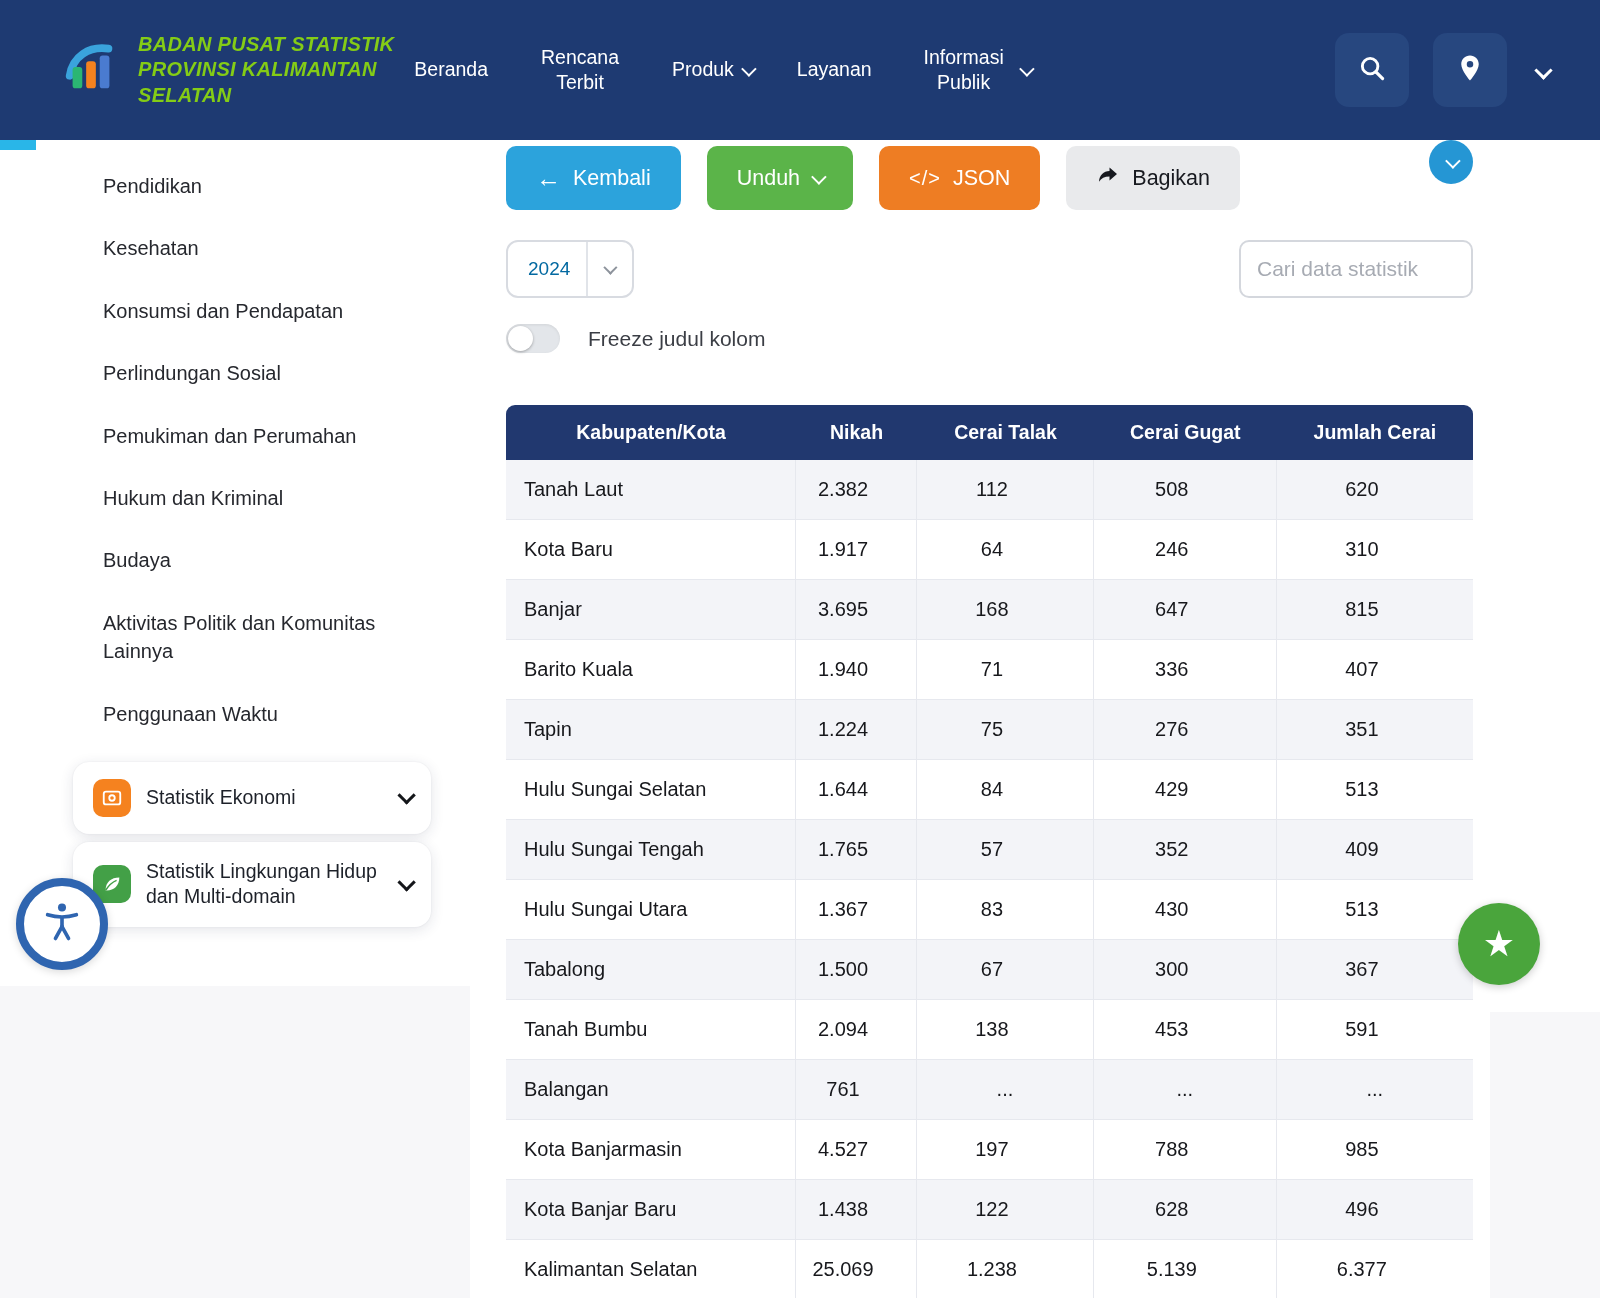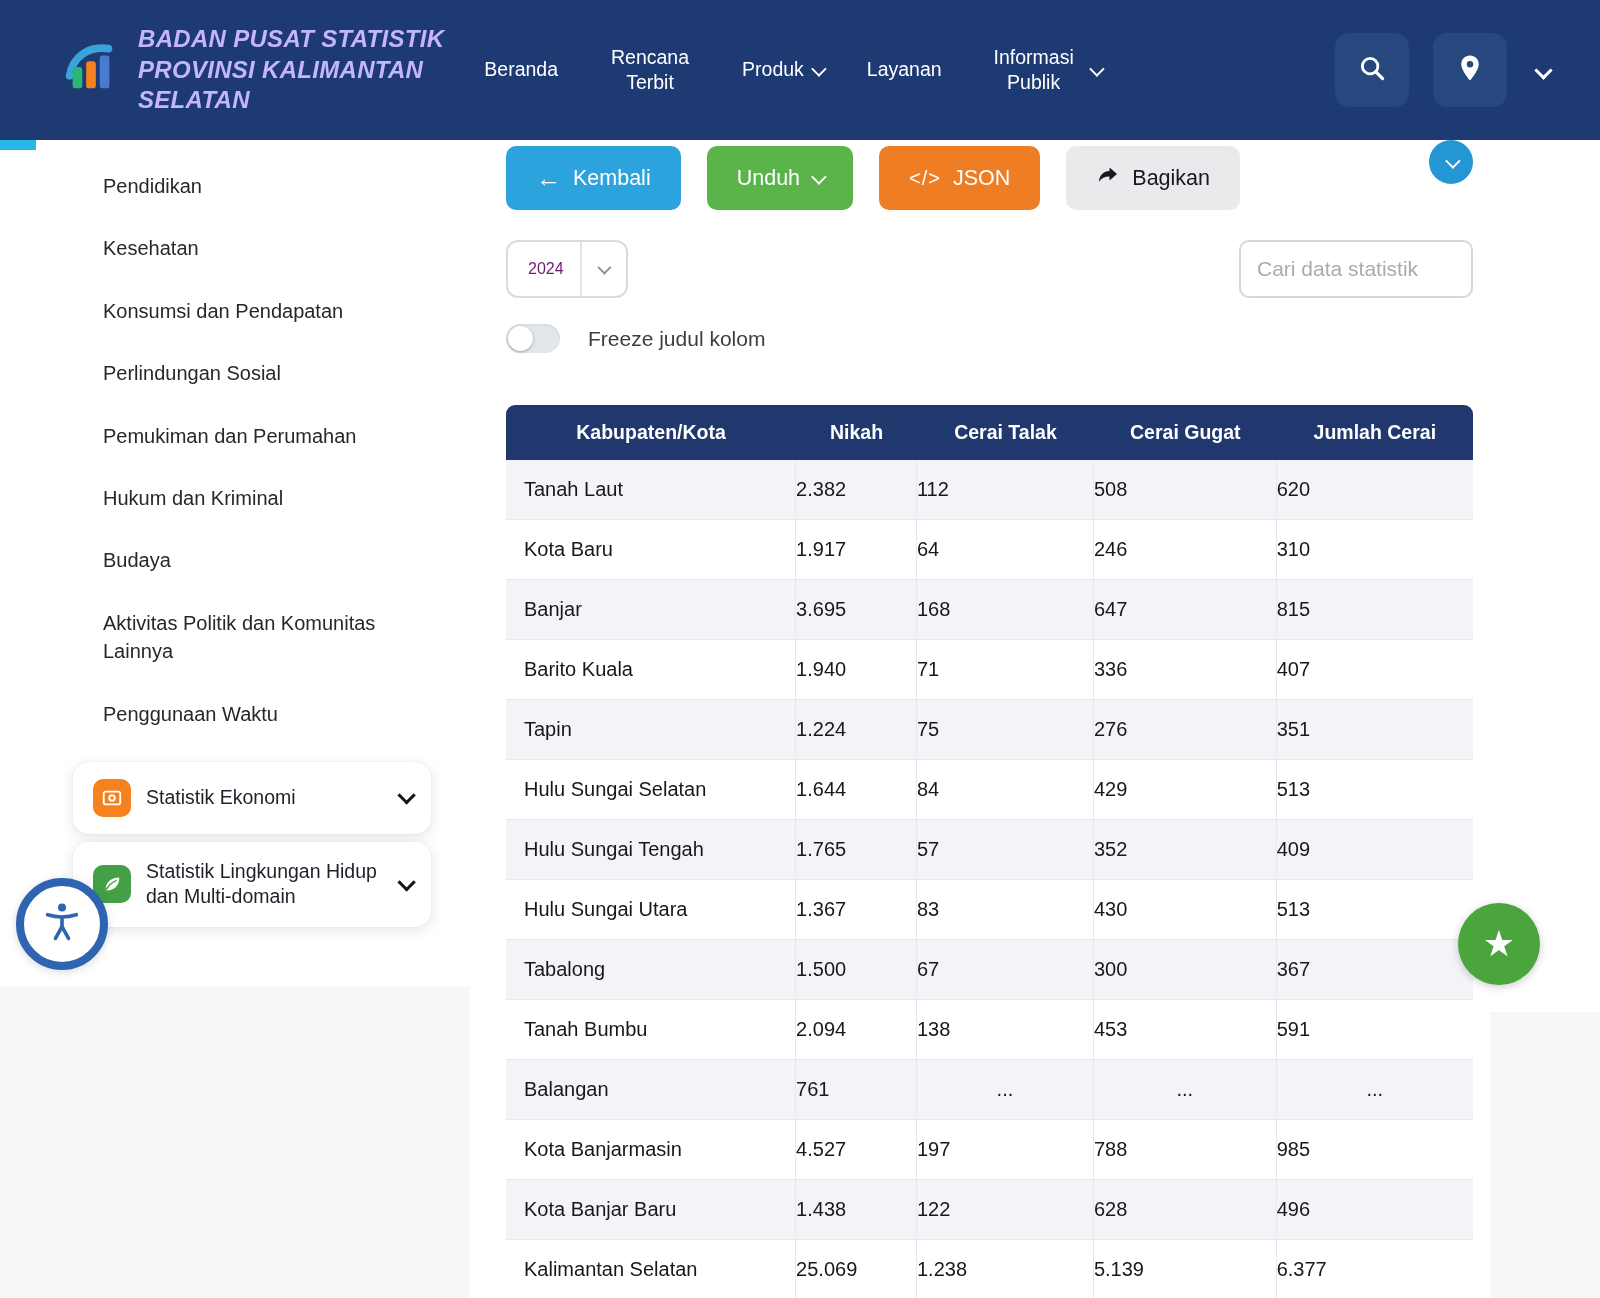--- a/index.html
+++ b/index.html
@@ -3,23 +3,23 @@
 <meta charset="utf-8">
 <style>
   *{box-sizing:border-box;margin:0;padding:0}
   html,body{width:1600px;height:1298px}
   body{position:relative;overflow:hidden;background:#ffffff;font-family:"Liberation Sans",sans-serif}
 
   
   .navbar{position:absolute;top:0;left:0;width:1600px;height:140px;background:#1e3a72;display:flex;align-items:center;padding:0 50px 0 60px;z-index:5}
   .accent-strip{position:absolute;top:140px;left:0;width:36px;height:10px;background:#29b6e8;z-index:4}
   .brand{display:flex;align-items:center;gap:16px;flex:0 0 auto;cursor:pointer}
-  .brand-title{color:#c4b5fd;font-weight:bold;font-style:italic;font-size:24px;line-height:1.28;letter-spacing:.3px}
+  .brand-title{color:#84cc16;font-weight:bold;font-style:italic;font-size:20px;line-height:1.28;letter-spacing:.3px}
   .brand-title span{display:block}
-  .main-nav{display:flex;align-items:center;gap:44px;margin-left:40px}
+  .main-nav{display:flex;align-items:center;gap:44px;margin-left:20px}
   .nav-item{display:flex;align-items:center;gap:8px;color:#fff;cursor:pointer}
   .nav-label{font-size:19.5px;text-align:center;line-height:1.3;max-width:96px}
   .chev{width:11px;height:11px;border-right:2.5px solid #fff;border-bottom:2.5px solid #fff;transform:rotate(45deg) translateY(-2px);display:inline-block;flex:0 0 auto}
   .header-actions{margin-left:auto;display:flex;align-items:center;gap:24px}
   .icon-box{width:74px;height:74px;border-radius:14px;background:#27477f;display:flex;align-items:center;justify-content:center;cursor:pointer}
   .chev-white-lg{width:13px;height:13px;border-right:3px solid #fff;border-bottom:3px solid #fff;transform:rotate(45deg);display:inline-block;margin-left:6px;cursor:pointer}
 
   
   .bg-left{position:absolute;left:0;top:986px;width:470px;height:312px;background:#f7f7f9;z-index:0}
   .bg-right{position:absolute;left:1490px;top:1012px;width:110px;height:286px;background:#f7f7f9;z-index:0}
@@ -40,21 +40,21 @@
   .btn-back{background:#2ca3dc;color:#fff}
   .btn-back .arrow{font-size:25px;line-height:1}
   .btn-download{background:#5bb449;color:#fff}
   .btn-json{background:#ee7d23;color:#fff}
   .btn-json .code{font-size:20px;letter-spacing:1px}
   .btn-share{background:#e9eaec;color:#17191f}
   .collapse-circle{position:absolute;right:0;top:-6px;width:44px;height:44px;border-radius:50%;background:#2596d4;display:flex;align-items:center;justify-content:center;cursor:pointer}
 
   .filters{margin-top:30px;display:flex;align-items:center;justify-content:space-between}
   .year-select{display:flex;align-items:center;height:58px;border:2px solid #d8dbe1;border-radius:12px;padding:0 18px 0 20px;gap:16px;cursor:pointer;background:#fff}
-  .year-value{font-size:16px;color:#701a75}
+  .year-value{font-size:19px;color:#0369a1}
   .year-divider{width:2px;align-self:stretch;background:#e1e4e9}
   .chev-gray{width:10px;height:10px;border-right:2.5px solid #8d939c;border-bottom:2.5px solid #8d939c;transform:rotate(45deg) translateY(-2px);display:inline-block}
   .search-input{width:234px;height:58px;border:2px solid #d4d7dd;border-radius:10px;padding:0 16px;font-size:21px;color:#3a3d44;font-family:inherit;outline:none}
   .search-input::placeholder{color:#a7abb3}
 
   .freeze-row{margin-top:26px;display:flex;align-items:center;gap:28px}
   .toggle{width:54px;height:29px;border-radius:15px;background:#e3e6ea;position:relative;cursor:pointer;box-shadow:inset 0 1px 3px rgba(0,0,0,.08);flex:0 0 auto}
   .toggle-knob{position:absolute;left:2px;top:2px;width:25px;height:25px;border-radius:50%;background:#fff;box-shadow:0 1px 3px rgba(0,0,0,.3)}
   .freeze-label{font-size:21px;color:#3b3e45}
 
@@ -62,21 +62,21 @@
   .data-table{margin-top:52px;width:100%;border-collapse:separate;border-spacing:0}
   .data-table th{background:#21386f;color:#fff;font-weight:bold;font-size:19.5px;height:55px;text-align:center}
   .data-table th:first-child{border-top-left-radius:9px}
   .data-table th:last-child{border-top-right-radius:9px}
   .data-table td{height:60px;font-size:20px;color:#17181c}
   .data-table tbody td{border-bottom:1px solid #e6e8ee}
   .data-table tbody td:not(:last-child){border-right:1px solid #e6e8ee}
   .data-table tbody tr:nth-child(odd) td{background:#f3f4f8}
   .data-table tbody tr:nth-child(even) td{background:#ffffff}
   .cell-name{text-align:left;padding-left:18px}
-  .cell-num{text-align:left;padding-right:26px}
+  .cell-num{text-align:center;padding-right:26px}
   .cell-ellipsis{text-align:center}
 
   
   .fab-star{position:absolute;left:1458px;top:903px;width:82px;height:82px;border-radius:50%;background:#4aa53c;display:flex;align-items:center;justify-content:center;cursor:pointer;z-index:6;box-shadow:0 2px 8px rgba(0,0,0,.2)}
   .fab-star span{color:#fff;font-size:36px;line-height:1}
   .a11y-btn{position:absolute;left:16px;top:878px;width:92px;height:92px;border-radius:50%;background:#fff;border:8px solid #2f65b0;display:flex;align-items:center;justify-content:center;cursor:pointer;z-index:6;box-shadow:0 2px 8px rgba(0,0,0,.15)}
 </style>
 </head>
 <body>
 

